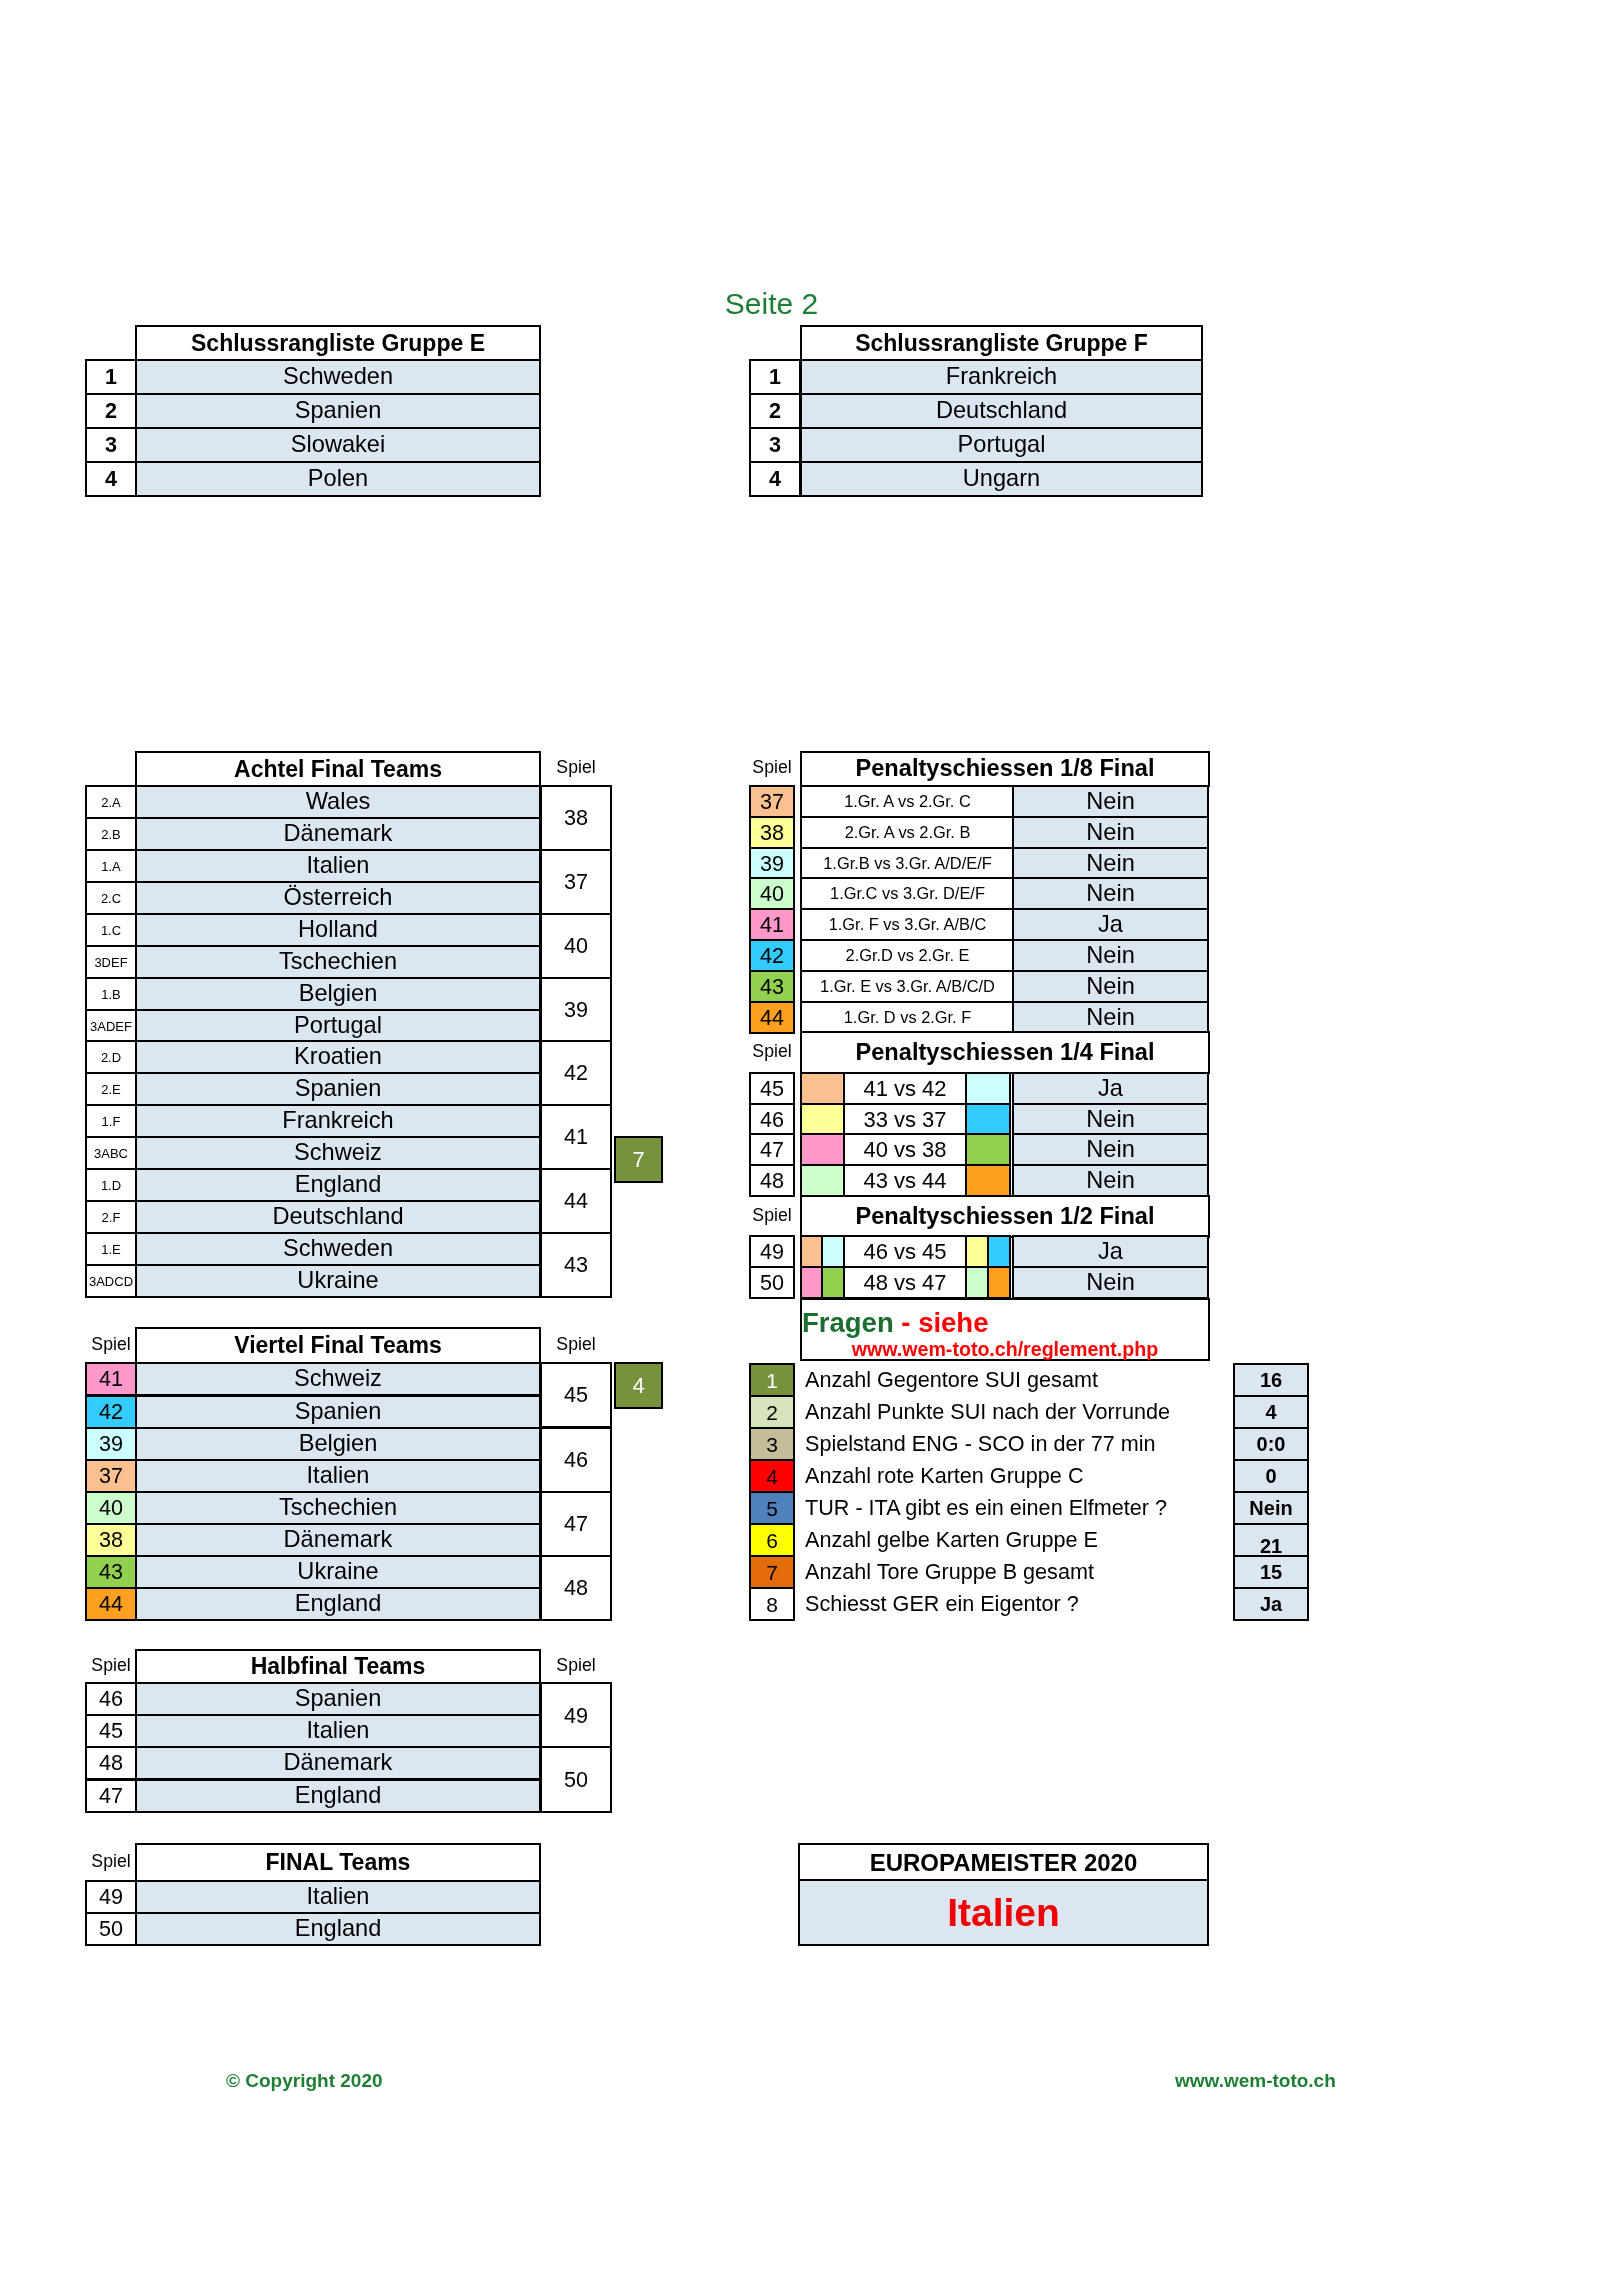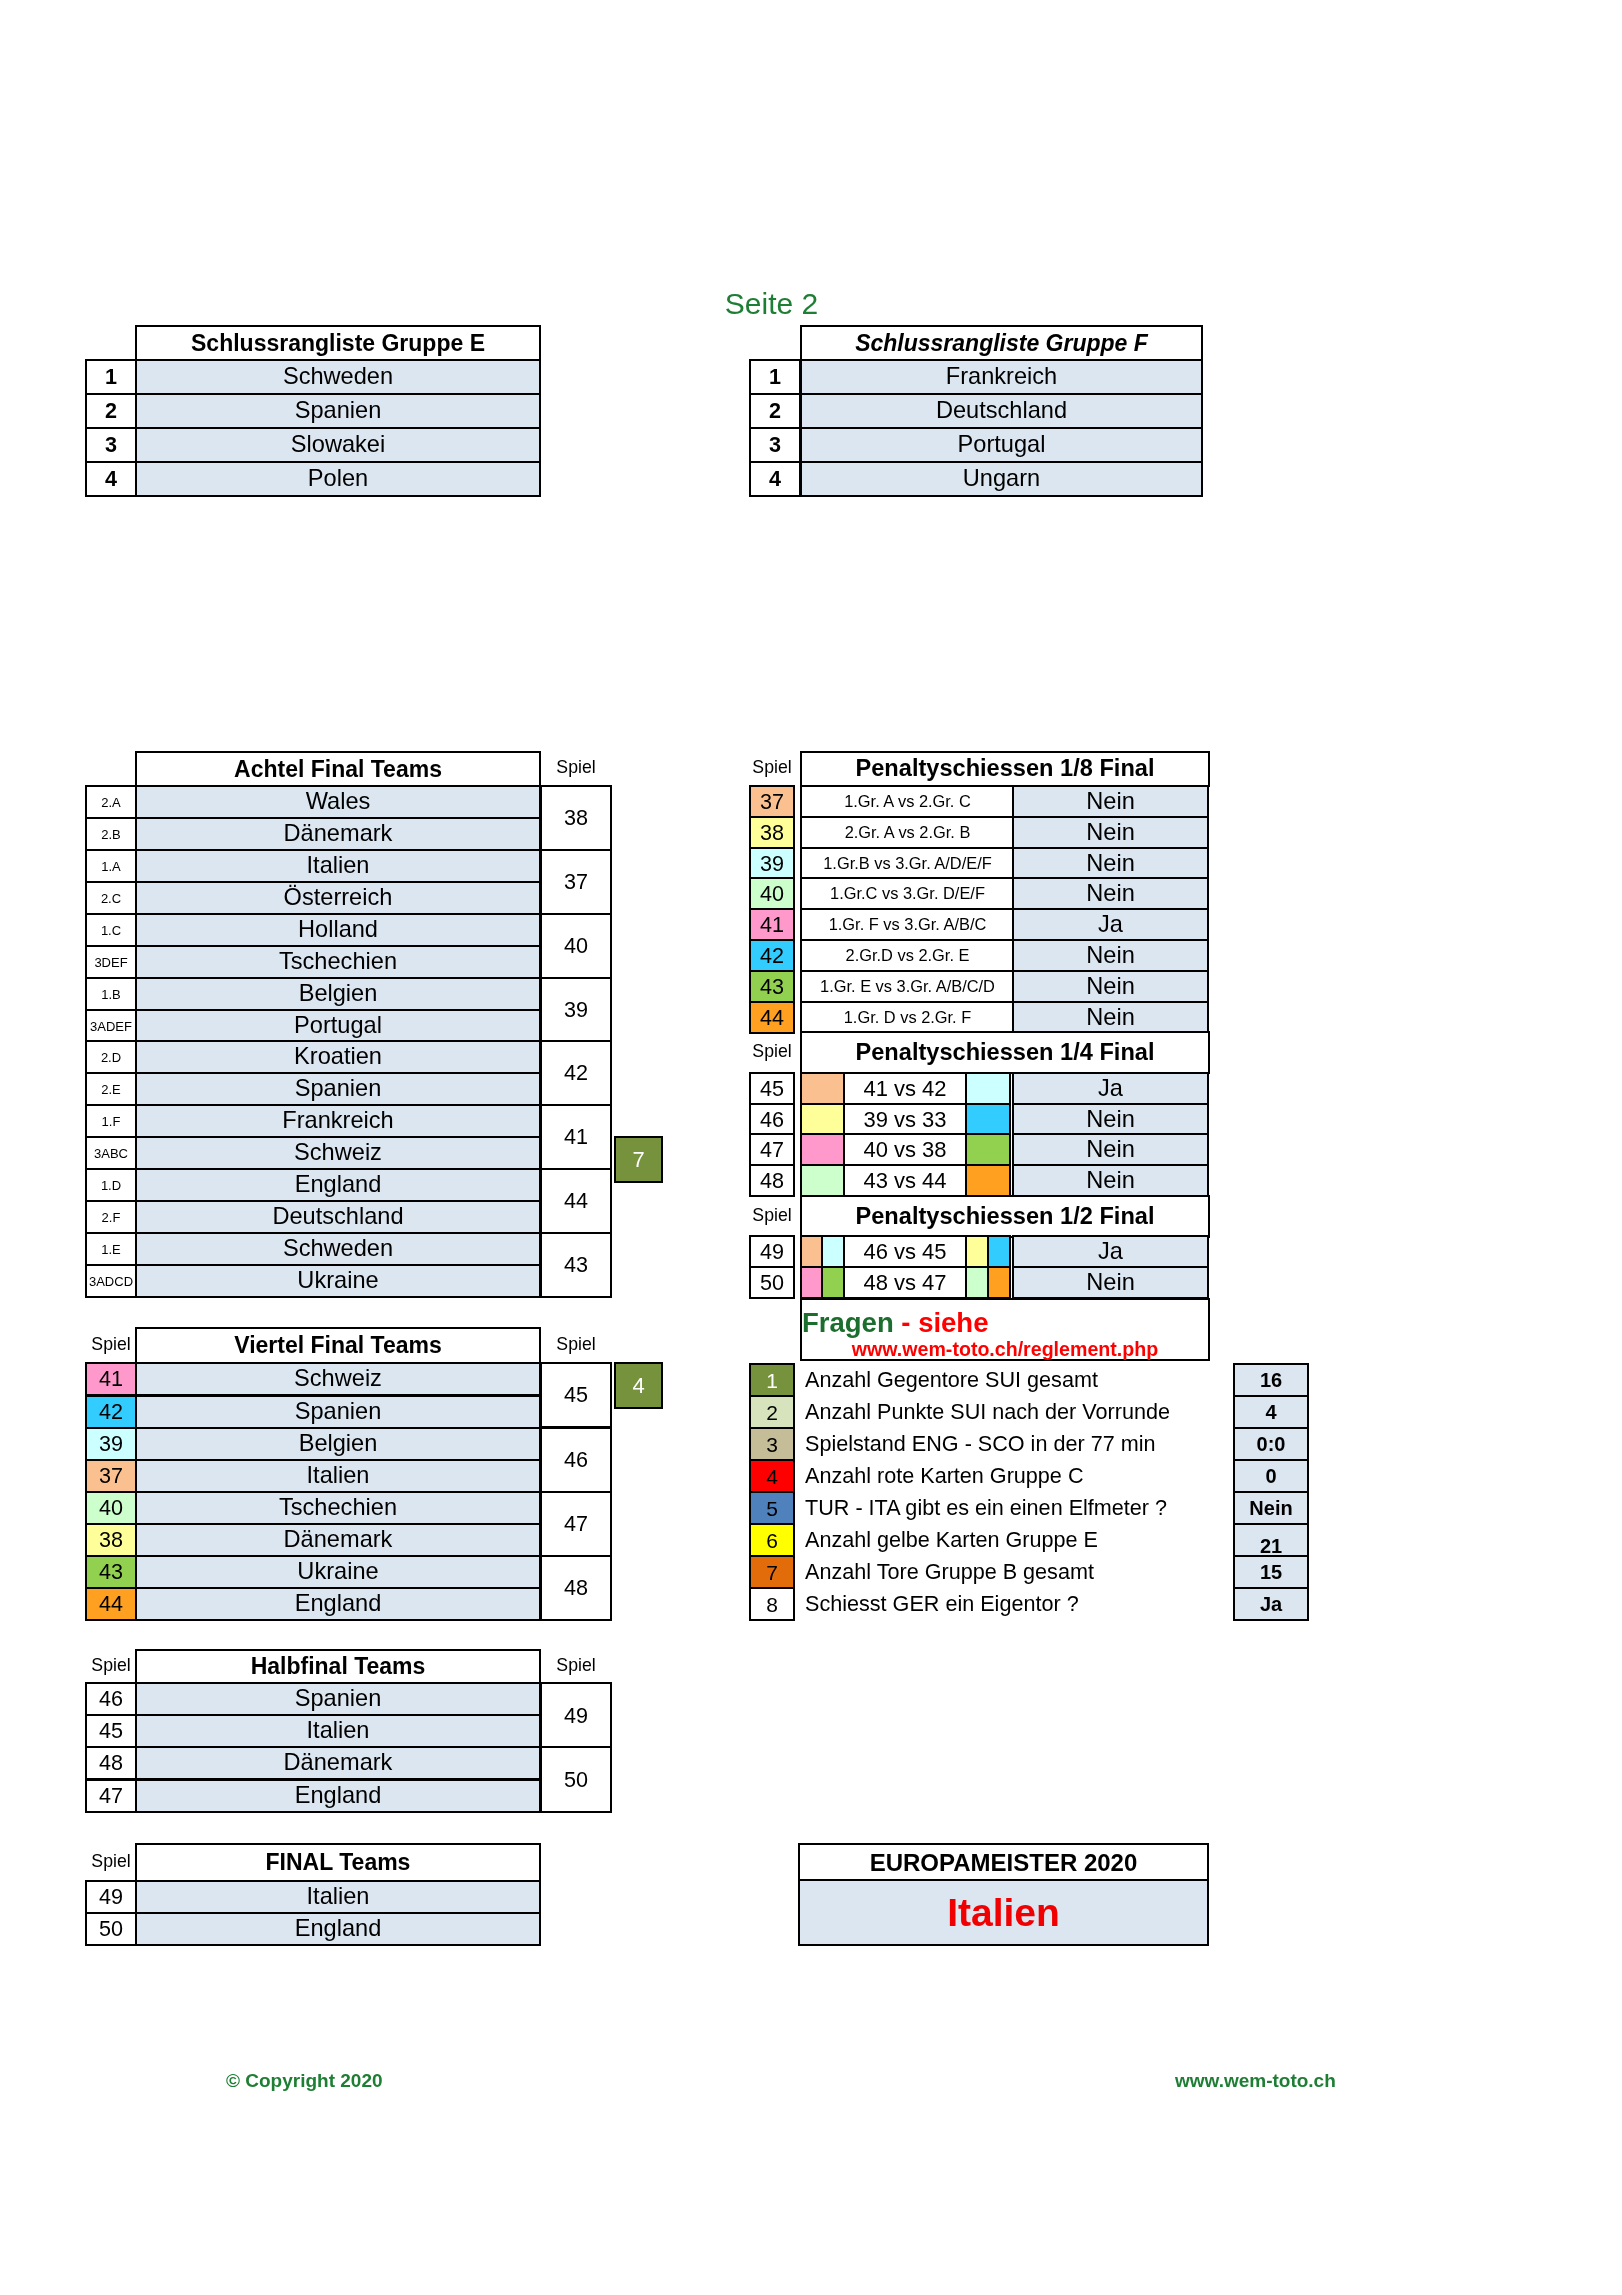--- a/index.html
+++ b/index.html
@@ -45,21 +45,21 @@
       <div class="cell" style="left: 85px; top: 359px; width: 52px; height: 36px; background: rgb(255, 255, 255); font-size: 21.6px; font-weight: bold;">1</div>
       <div class="cell" style="left: 135px; top: 359px; width: 406px; height: 36px; background: rgb(220, 230, 241); font-size: 23.6px; font-weight: normal;">Schweden</div>
       <div class="cell" style="left: 85px; top: 393px; width: 52px; height: 36px; background: rgb(255, 255, 255); font-size: 21.6px; font-weight: bold;">2</div>
       <div class="cell" style="left: 135px; top: 393px; width: 406px; height: 36px; background: rgb(220, 230, 241); font-size: 23.6px; font-weight: normal;">Spanien</div>
       <div class="cell" style="left: 85px; top: 427px; width: 52px; height: 36px; background: rgb(255, 255, 255); font-size: 21.6px; font-weight: bold;">3</div>
       <div class="cell" style="left: 135px; top: 427px; width: 406px; height: 36px; background: rgb(220, 230, 241); font-size: 23.6px; font-weight: normal;">Slowakei</div>
       <div class="cell" style="left: 85px; top: 461px; width: 52px; height: 36px; background: rgb(255, 255, 255); font-size: 21.6px; font-weight: bold;">4</div>
       <div class="cell" style="left: 135px; top: 461px; width: 406px; height: 36px; background: rgb(220, 230, 241); font-size: 23.6px; font-weight: normal;">Polen</div>
     </div>
   <div class="abs" id="t-groupF">
-      <div class="cell" style="left: 800px; top: 325px; width: 403px; height: 36px; background: rgb(255, 255, 255); font-size: 23px; font-weight: bold; font-style: italic;">Schlussrangliste Gruppe F</div>
+      <div class="cell" style="left: 800px; top: 325px; width: 403px; height: 36px; background: rgb(255, 255, 255); font-size: 23px; font-weight: bold;">Schlussrangliste Gruppe F</div>
       <div class="cell" style="left: 749px; top: 359px; width: 52px; height: 36px; background: rgb(255, 255, 255); font-size: 21.6px; font-weight: bold;">1</div>
       <div class="cell" style="left: 800px; top: 359px; width: 403px; height: 36px; background: rgb(220, 230, 241); font-size: 23.6px; font-weight: normal;">Frankreich</div>
       <div class="cell" style="left: 749px; top: 393px; width: 52px; height: 36px; background: rgb(255, 255, 255); font-size: 21.6px; font-weight: bold;">2</div>
       <div class="cell" style="left: 800px; top: 393px; width: 403px; height: 36px; background: rgb(220, 230, 241); font-size: 23.6px; font-weight: normal;">Deutschland</div>
       <div class="cell" style="left: 749px; top: 427px; width: 52px; height: 36px; background: rgb(255, 255, 255); font-size: 21.6px; font-weight: bold;">3</div>
       <div class="cell" style="left: 800px; top: 427px; width: 403px; height: 36px; background: rgb(220, 230, 241); font-size: 23.6px; font-weight: normal;">Portugal</div>
       <div class="cell" style="left: 749px; top: 461px; width: 52px; height: 36px; background: rgb(255, 255, 255); font-size: 21.6px; font-weight: bold;">4</div>
       <div class="cell" style="left: 800px; top: 461px; width: 403px; height: 36px; background: rgb(220, 230, 241); font-size: 23.6px; font-weight: normal;">Ungarn</div>
     </div>
   <div class="abs" id="t-achtel">
@@ -138,21 +138,21 @@
   <div class="abs" id="t-p14">
       <div class="plain" style="left: 749px; top: 1031px; width: 46px; height: 41px; background: transparent; font-size: 17.7px; font-weight: normal;">Spiel</div>
       <div class="cell" style="left: 800px; top: 1031px; width: 410px; height: 43px; background: rgb(255, 255, 255); font-size: 23.6px; font-weight: bold;">Penaltyschiessen 1/4 Final</div>
       <div class="cell" style="left: 749px; top: 1072px; width: 46px; height: 33px; background: rgb(255, 255, 255); font-size: 21.6px; font-weight: normal;">45</div>
       <div class="cell" style="left: 800px; top: 1072px; width: 45px; height: 33px; background: rgb(250, 192, 144); font-size: 22px; font-weight: normal;"></div>
       <div class="cell" style="left: 843px; top: 1072px; width: 124px; height: 33px; background: rgb(255, 255, 255); font-size: 22px; font-weight: normal;">41 vs 42</div>
       <div class="cell" style="left: 965px; top: 1072px; width: 46px; height: 33px; background: rgb(204, 255, 255); font-size: 22px; font-weight: normal;"></div>
       <div class="cell" style="left: 1012px; top: 1072px; width: 197px; height: 33px; background: rgb(220, 230, 241); font-size: 23.6px; font-weight: normal;">Ja</div>
       <div class="cell" style="left: 749px; top: 1103px; width: 46px; height: 33px; background: rgb(255, 255, 255); font-size: 21.6px; font-weight: normal;">46</div>
       <div class="cell" style="left: 800px; top: 1103px; width: 45px; height: 33px; background: rgb(255, 255, 153); font-size: 22px; font-weight: normal;"></div>
-      <div class="cell" style="left: 843px; top: 1103px; width: 124px; height: 33px; background: rgb(255, 255, 255); font-size: 22px; font-weight: normal;">39 vs 33</div>
+      <div class="cell" style="left: 843px; top: 1103px; width: 124px; height: 33px; background: rgb(255, 255, 255); font-size: 22px; font-weight: normal;">33 vs 37</div>
       <div class="cell" style="left: 965px; top: 1103px; width: 46px; height: 33px; background: rgb(51, 204, 255); font-size: 22px; font-weight: normal;"></div>
       <div class="cell" style="left: 1012px; top: 1103px; width: 197px; height: 33px; background: rgb(220, 230, 241); font-size: 23.6px; font-weight: normal;">Nein</div>
       <div class="cell" style="left: 749px; top: 1133px; width: 46px; height: 33px; background: rgb(255, 255, 255); font-size: 21.6px; font-weight: normal;">47</div>
       <div class="cell" style="left: 800px; top: 1133px; width: 45px; height: 33px; background: rgb(255, 153, 204); font-size: 22px; font-weight: normal;"></div>
       <div class="cell" style="left: 843px; top: 1133px; width: 124px; height: 33px; background: rgb(255, 255, 255); font-size: 22px; font-weight: normal;">40 vs 38</div>
       <div class="cell" style="left: 965px; top: 1133px; width: 46px; height: 33px; background: rgb(146, 208, 80); font-size: 22px; font-weight: normal;"></div>
       <div class="cell" style="left: 1012px; top: 1133px; width: 197px; height: 33px; background: rgb(220, 230, 241); font-size: 23.6px; font-weight: normal;">Nein</div>
       <div class="cell" style="left: 749px; top: 1164px; width: 46px; height: 33px; background: rgb(255, 255, 255); font-size: 21.6px; font-weight: normal;">48</div>
       <div class="cell" style="left: 800px; top: 1164px; width: 45px; height: 33px; background: rgb(204, 255, 204); font-size: 22px; font-weight: normal;"></div>
       <div class="cell" style="left: 843px; top: 1164px; width: 124px; height: 33px; background: rgb(255, 255, 255); font-size: 22px; font-weight: normal;">43 vs 44</div>

